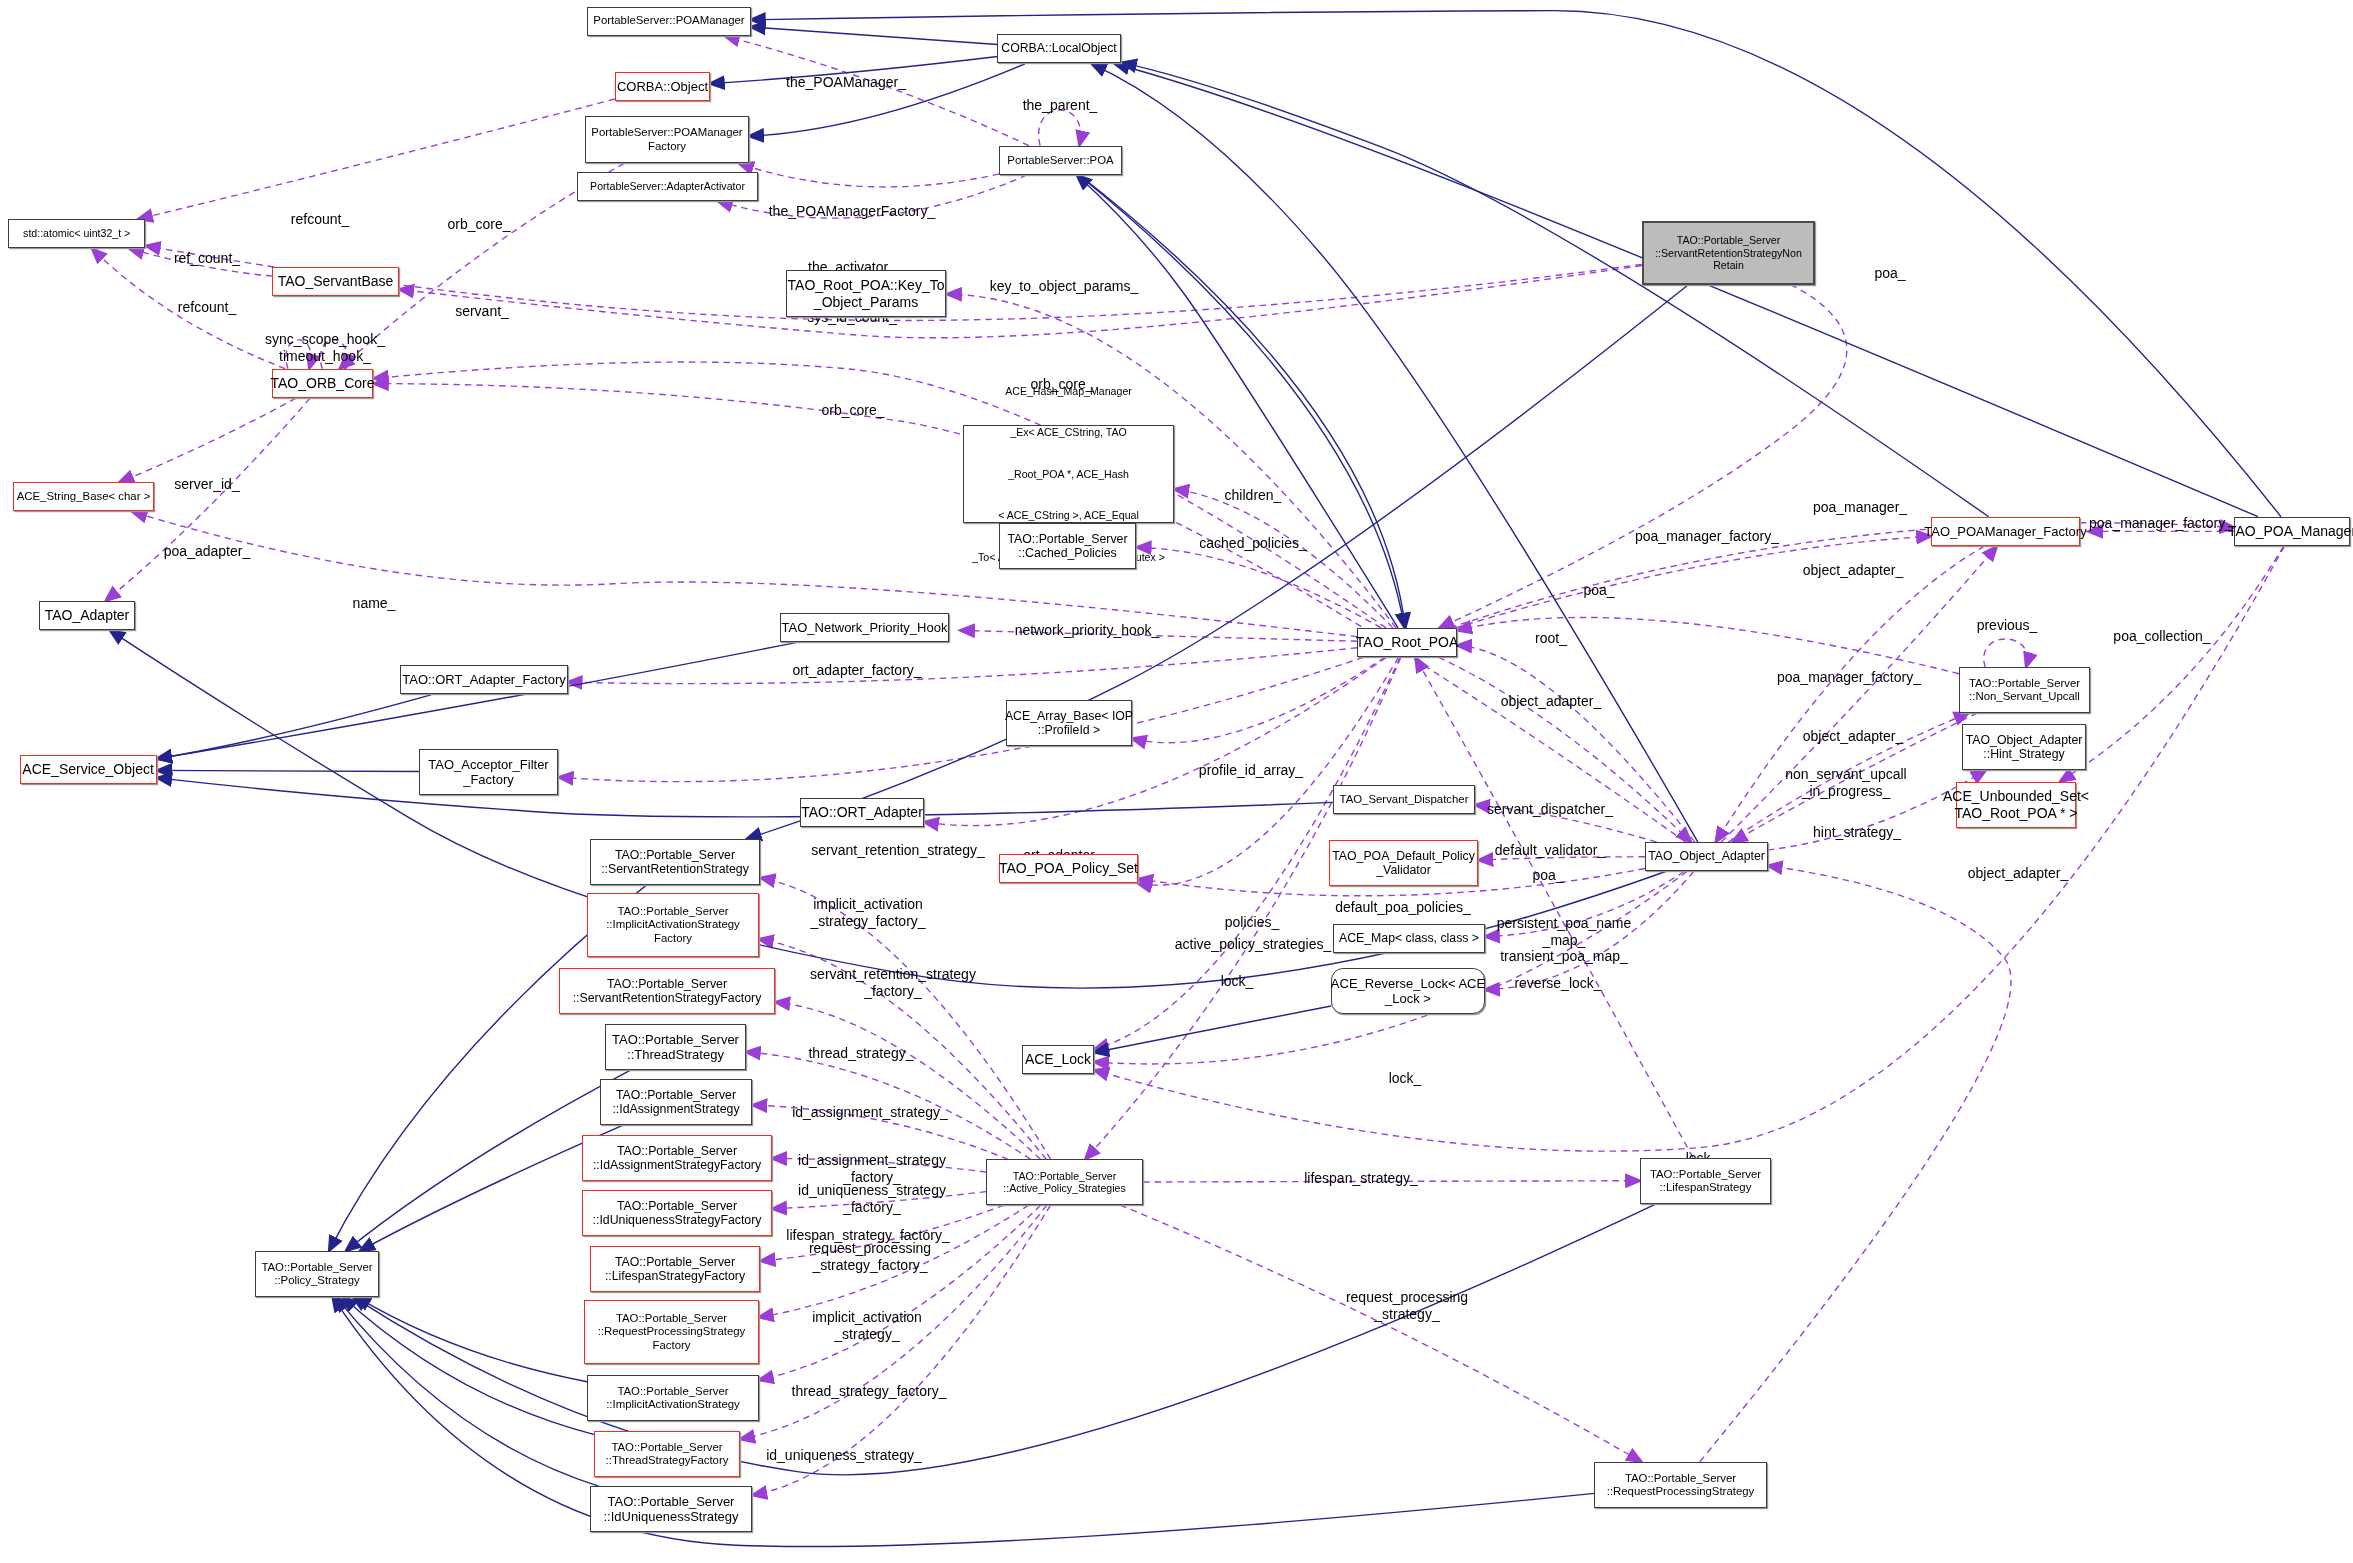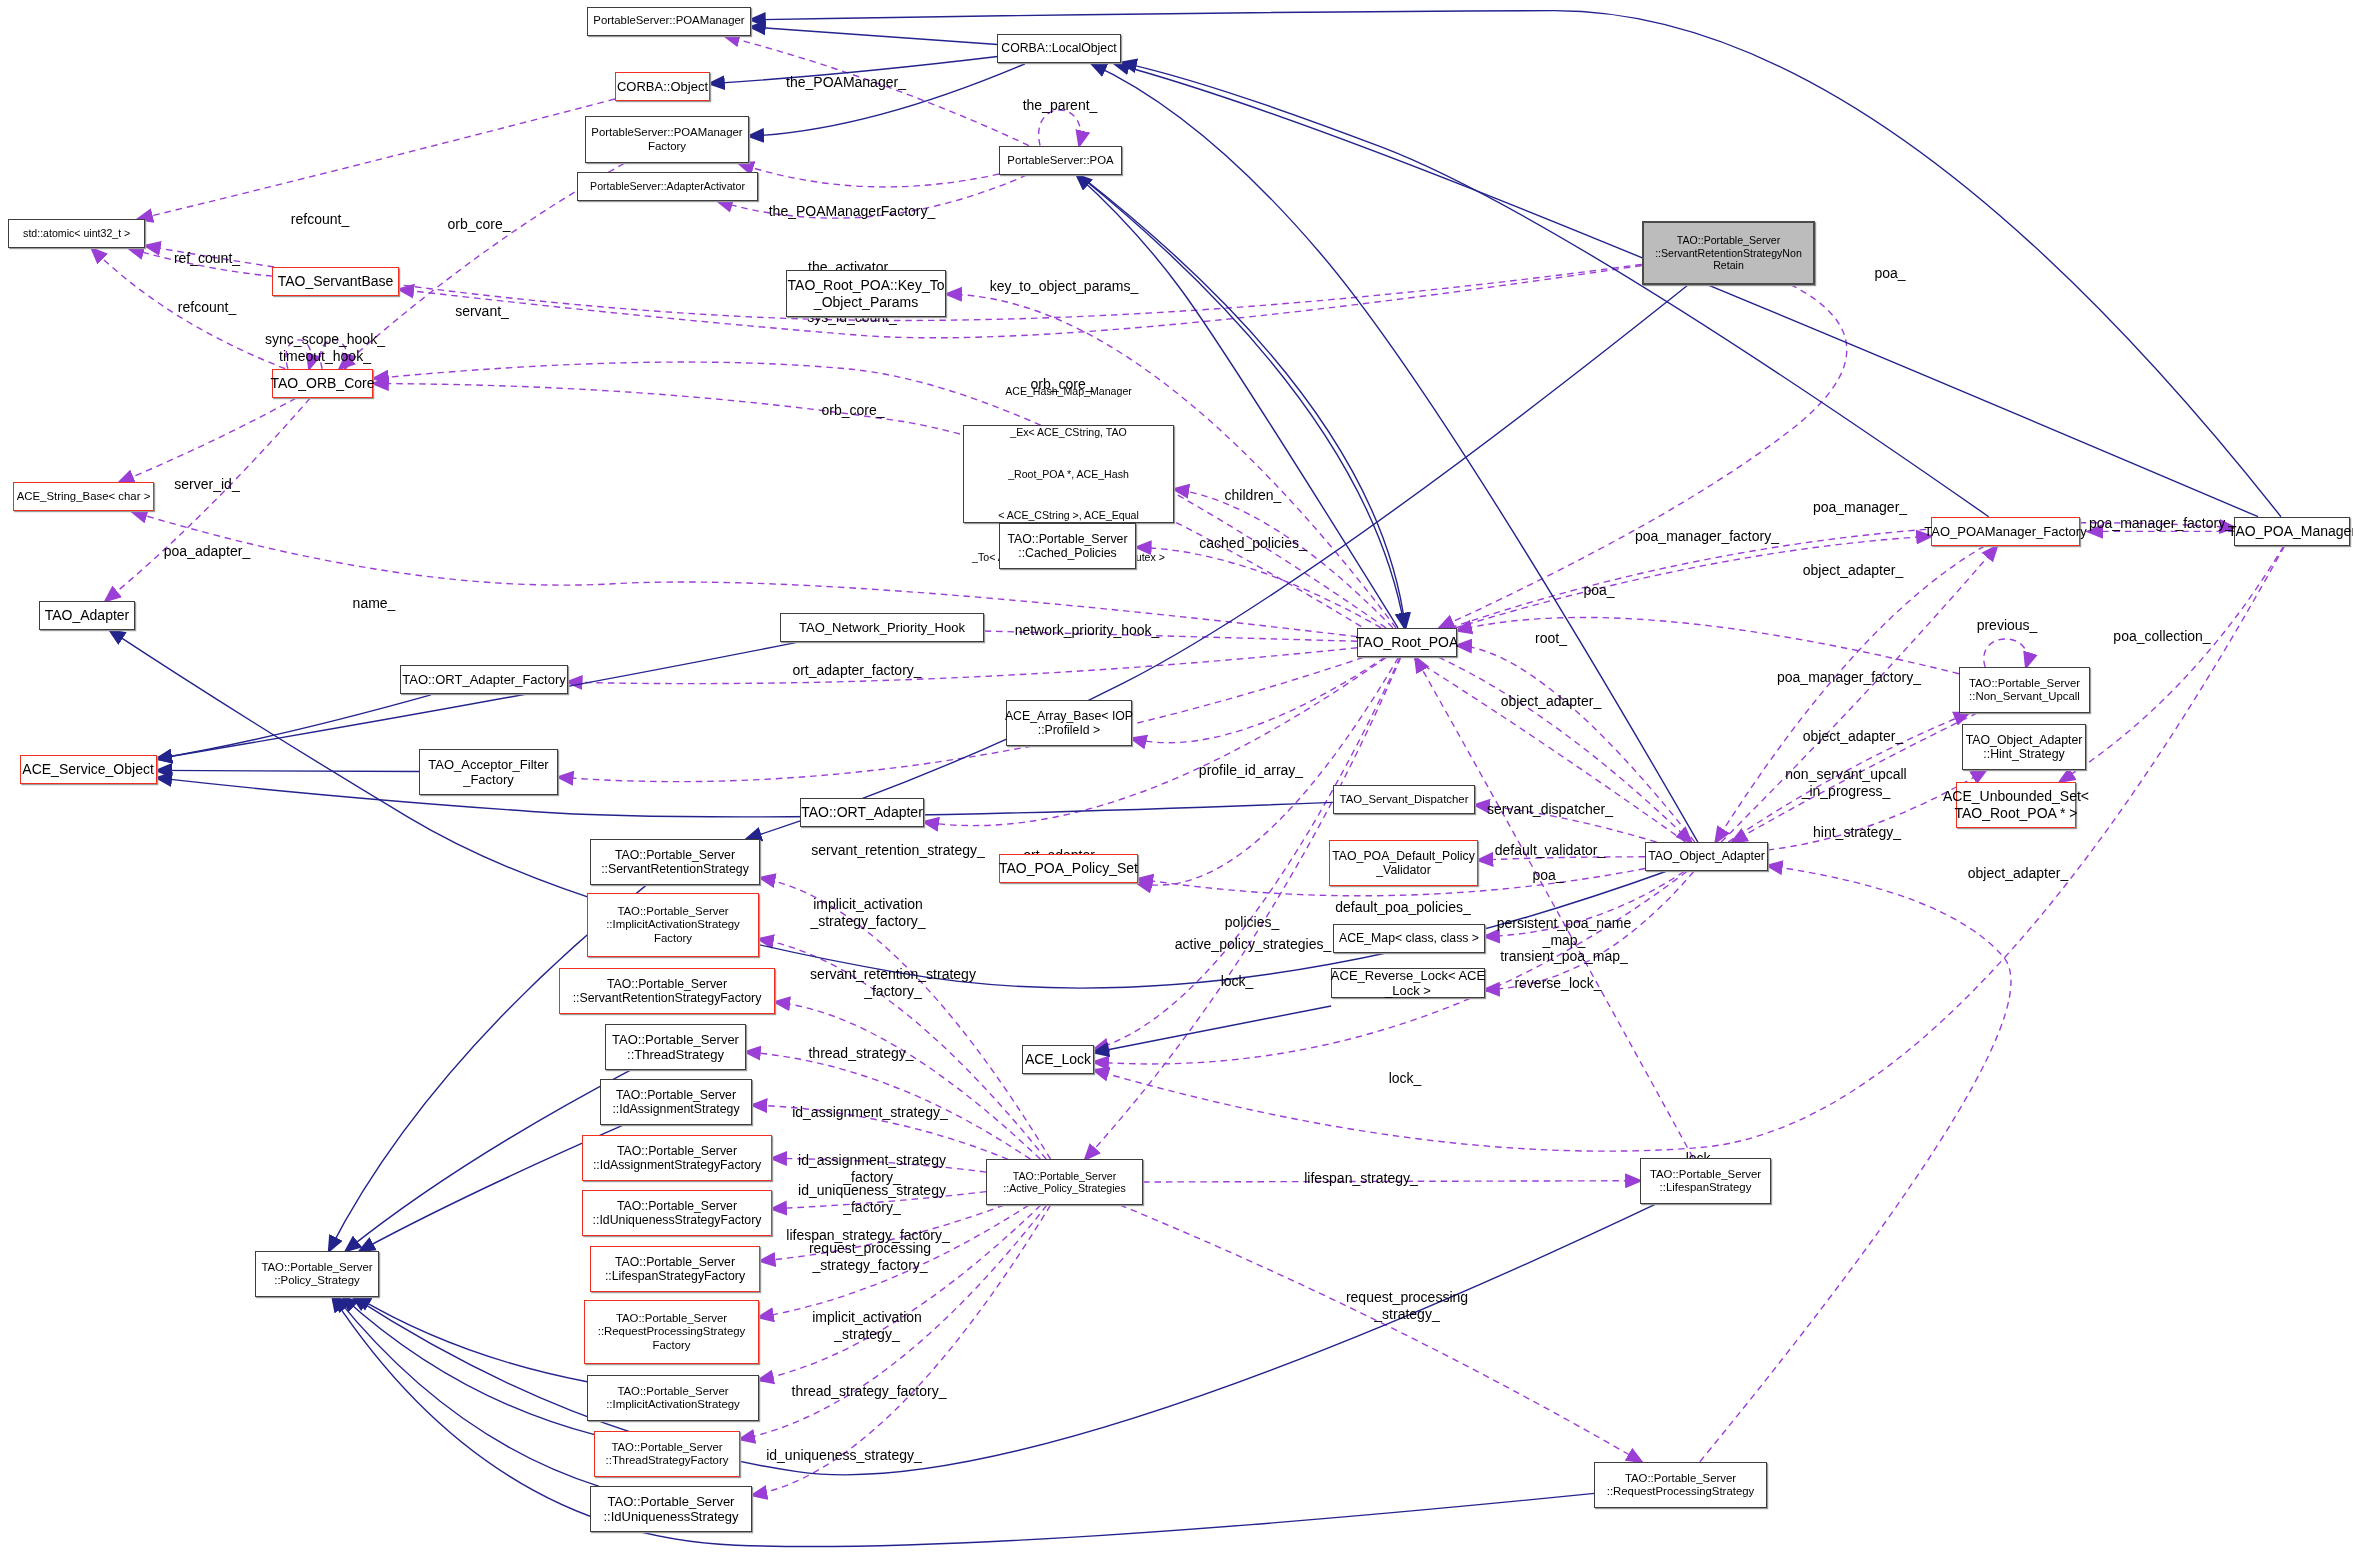--- a/index.html
+++ b/index.html
@@ -166,21 +166,21 @@
     <div class="node" style="left: 999px; top: 523px; width: 137px; height: 46px; font-size: 12.3px;">
       <span>TAO::Portable_Server</span>
       <span>::Cached_Policies</span>
     </div>
     <div class="node red" style="left: 13px; top: 482px; width: 141px; height: 29px; font-size: 11.4px;">
       <span>ACE_String_Base&lt; char &gt;</span>
     </div>
     <div class="node" style="left: 39px; top: 601px; width: 96px; height: 29px; font-size: 14px;">
       <span>TAO_Adapter</span>
     </div>
-    <div class="node" style="left: 780px; top: 613px; width: 204px; height: 29px; font-size: 13px;">
+    <div class="node" style="left: 780px; top: 613px; width: 169px; height: 29px; font-size: 13px;">
       <span>TAO_Network_Priority_Hook</span>
     </div>
     <div class="node" style="left: 400px; top: 665px; width: 168px; height: 29px; font-size: 13px;">
       <span>TAO::ORT_Adapter_Factory</span>
     </div>
     <div class="node" style="left: 1357px; top: 628px; width: 100px; height: 29px; font-size: 14px;">
       <span>TAO_Root_POA</span>
     </div>
     <div class="node" style="left: 1006px; top: 700px; width: 126px; height: 46px; font-size: 12.3px;">
       <span>ACE_Array_Base&lt; IOP</span>
@@ -223,21 +223,21 @@
       <span>TAO_Object_Adapter</span>
       <span>::Hint_Strategy</span>
     </div>
     <div class="node red" style="left: 1956px; top: 782px; width: 120px; height: 46px; font-size: 14px;">
       <span>ACE_Unbounded_Set&lt;</span>
       <span>TAO_Root_POA * &gt;</span>
     </div>
     <div class="node" style="left: 1333px; top: 924px; width: 152px; height: 29px; font-size: 12.3px;">
       <span>ACE_Map&lt; class, class &gt;</span>
     </div>
-    <div class="node" style="left: 1331px; top: 968px; width: 154px; height: 30px; font-size: 13px;">
+    <div class="node" style="left: 1331px; top: 968px; width: 154px; height: 46px; font-size: 13px; border-radius: 12px;">
       <span>ACE_Reverse_Lock&lt; ACE</span>
       <span>_Lock &gt;</span>
     </div>
     <div class="node" style="left: 1022px; top: 1045px; width: 72px; height: 29px; font-size: 14px;">
       <span>ACE_Lock</span>
     </div>
     <div class="node" style="left: 590px; top: 839px; width: 170px; height: 46px; font-size: 12.3px;">
       <span>TAO::Portable_Server</span>
       <span>::ServantRetentionStrategy</span>
     </div>

